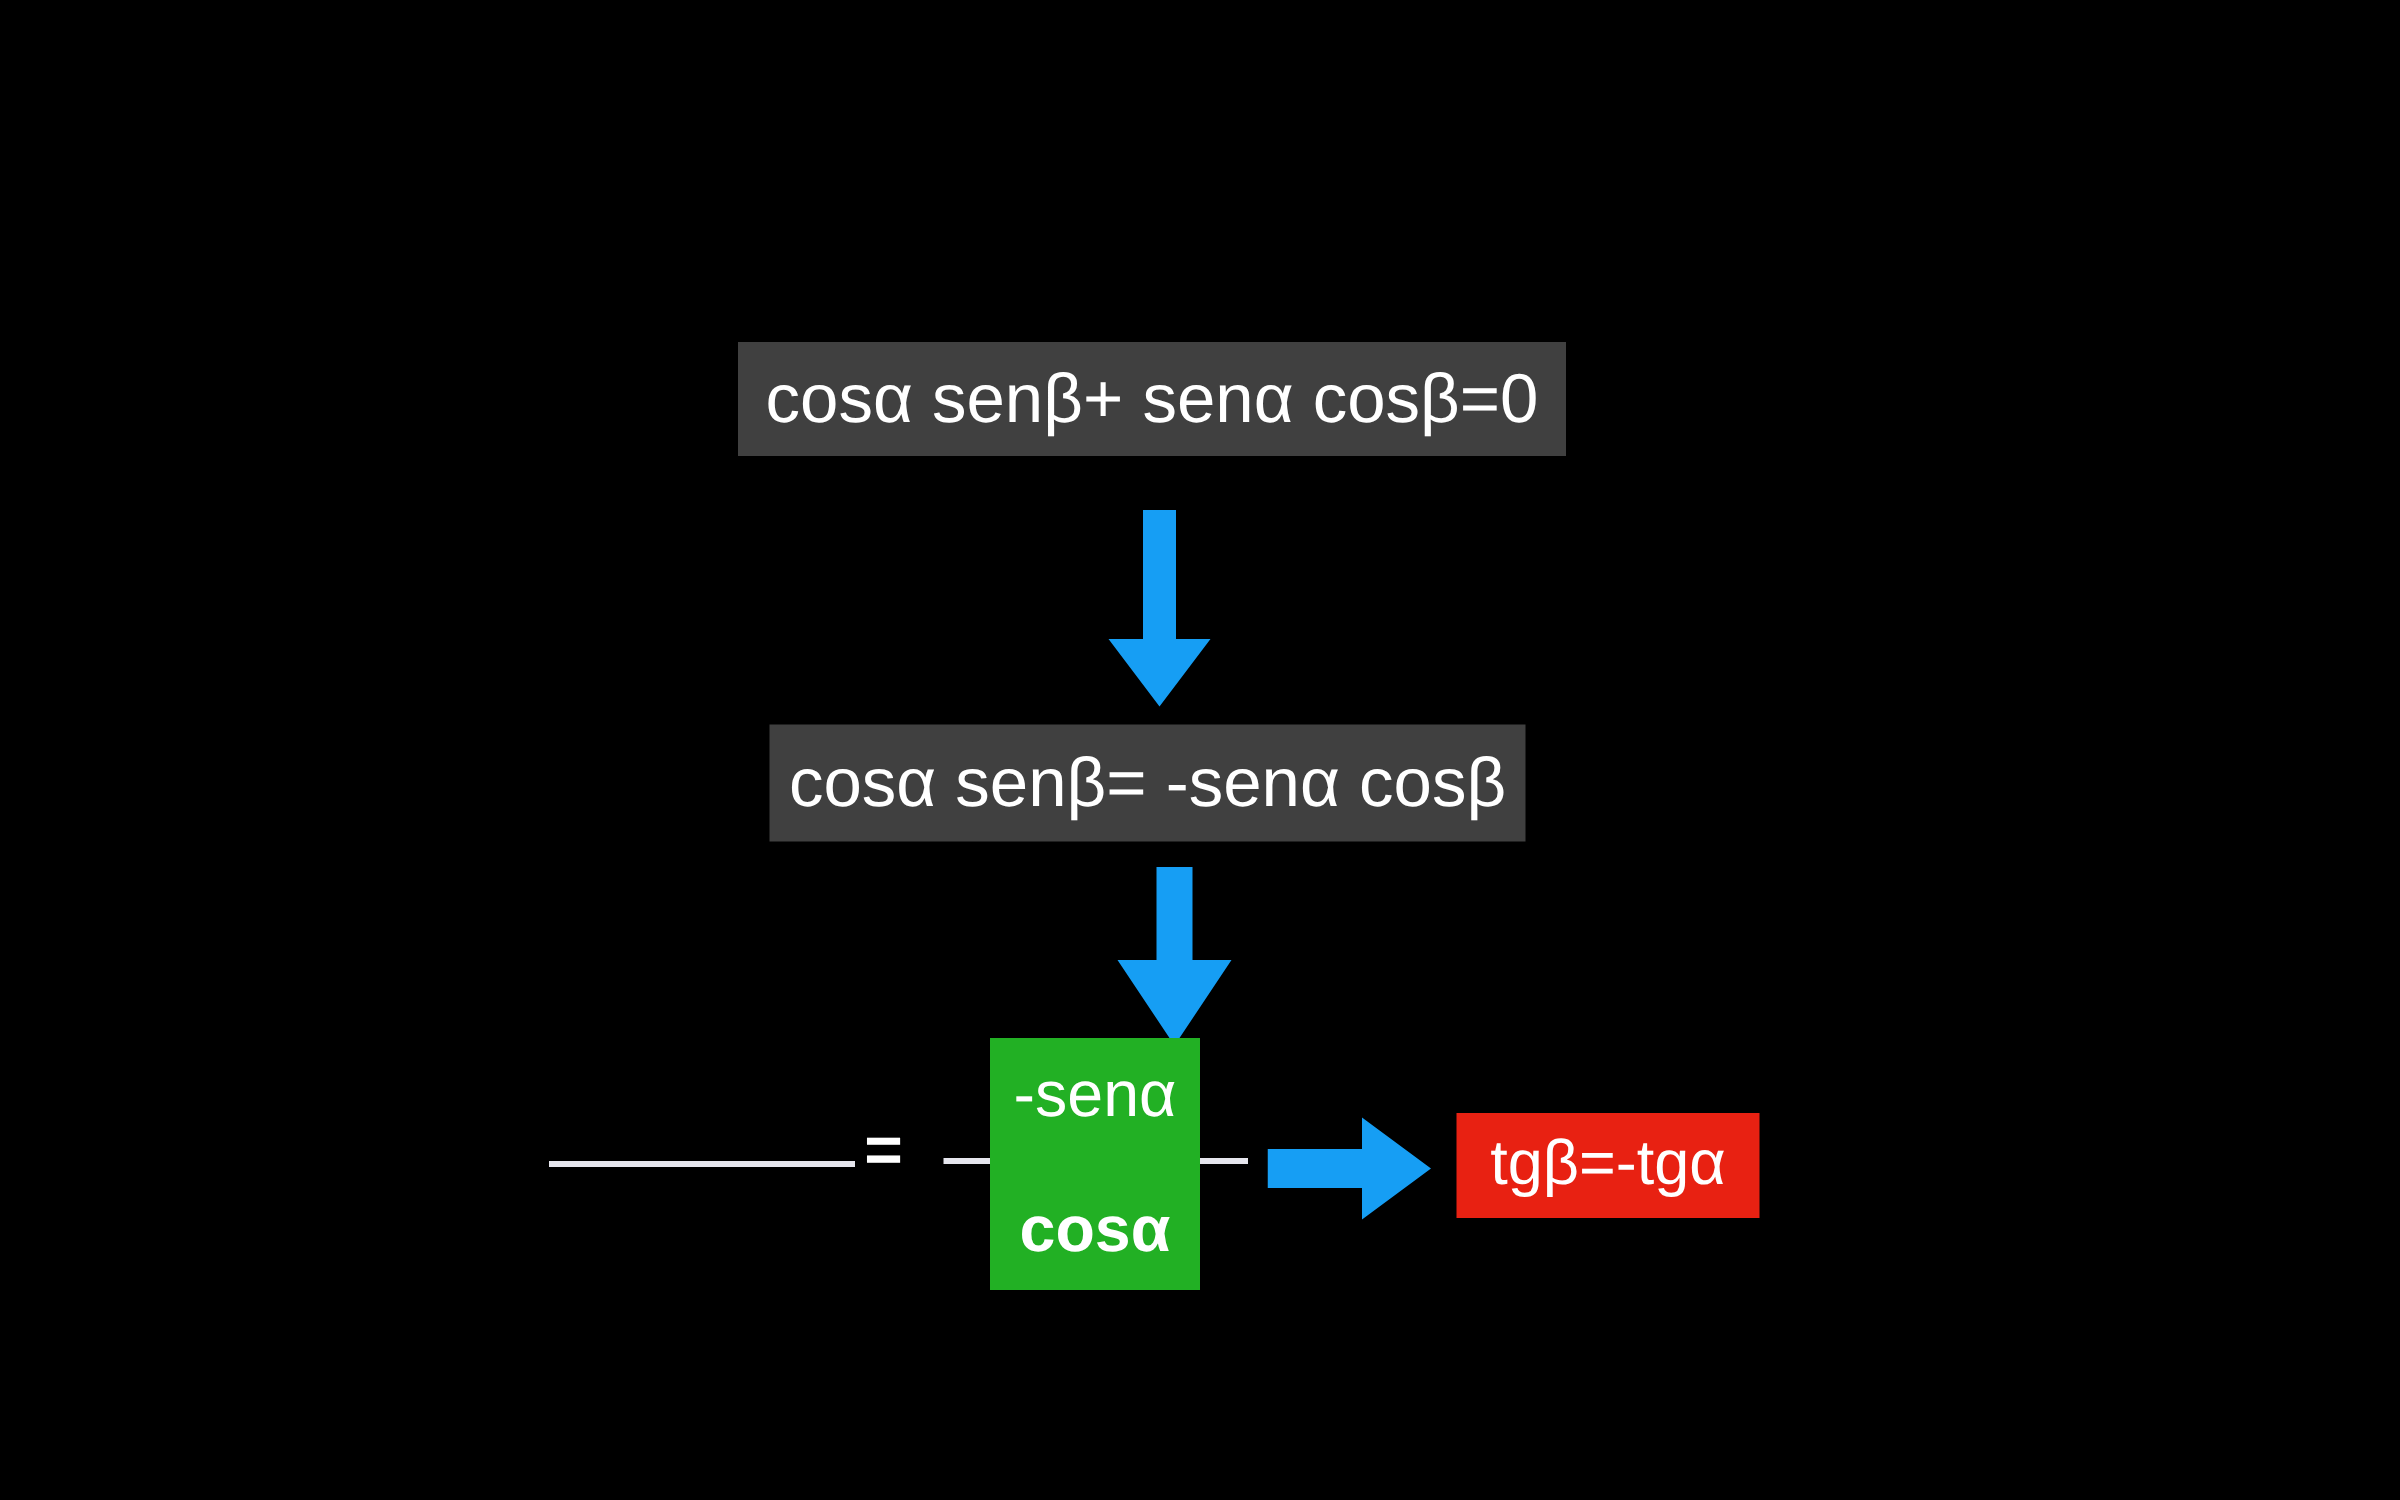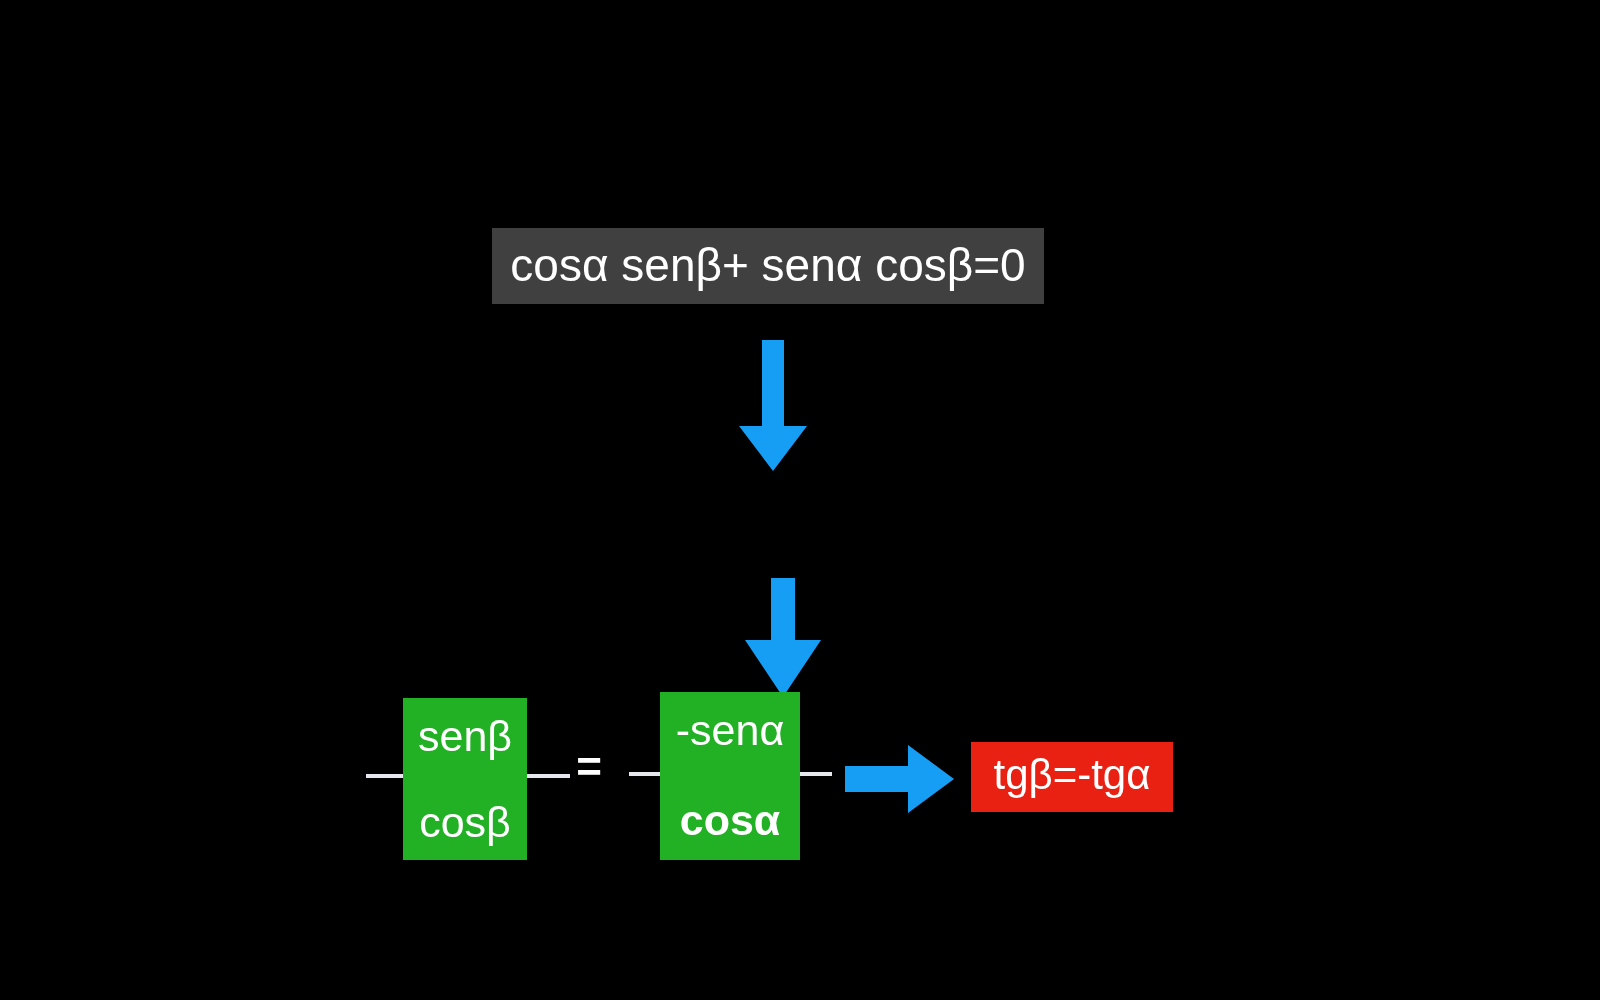--- a/index.html
+++ b/index.html
@@ -161,34 +161,33 @@
   <div class="eqbox" id="eq1">
     <span class="txt">cosα senβ+ senα cosβ=0</span>
   </div>
 
   <div class="arrow-down" id="arrow1">
     <svg width="70" height="132" viewBox="0 0 70 132" xmlns="http://www.w3.org/2000/svg">
       <polygon points="24,0 46,0 46,86 69,86 35,131 1,86 24,86" fill="#169ef4"></polygon>
     </svg>
   </div>
 
+  <div class="eqbox" id="eq2">
+    <span class="txt">cosα senβ= -senα cosβ</span>
+  </div>
 
   <div class="arrow-down" id="arrow2">
     <svg width="78" height="120" viewBox="0 0 78 120" xmlns="http://www.w3.org/2000/svg">
       <polygon points="27,0 51,0 51,62 77,62 39,119 1,62 27,62" fill="#169ef4"></polygon>
     </svg>
   </div>
 
   <div class="frac-bar" id="frac-bar-left"></div>
   <div class="frac-bar" id="frac-bar-right"></div>
 
-  <div class="frac-box" id="frac-left-box">
-    <div class="frac-num">senβ</div>
-    <div class="frac-den">cosβ</div>
-  </div>
 
   <div id="equals-sign">=</div>
 
   <div class="frac-box" id="frac-right-box">
     <div class="frac-num">-senα</div>
     <div class="frac-den">cosα</div>
   </div>
 
   <div id="arrow3">
     <svg width="110" height="70" viewBox="0 0 110 70" xmlns="http://www.w3.org/2000/svg">

